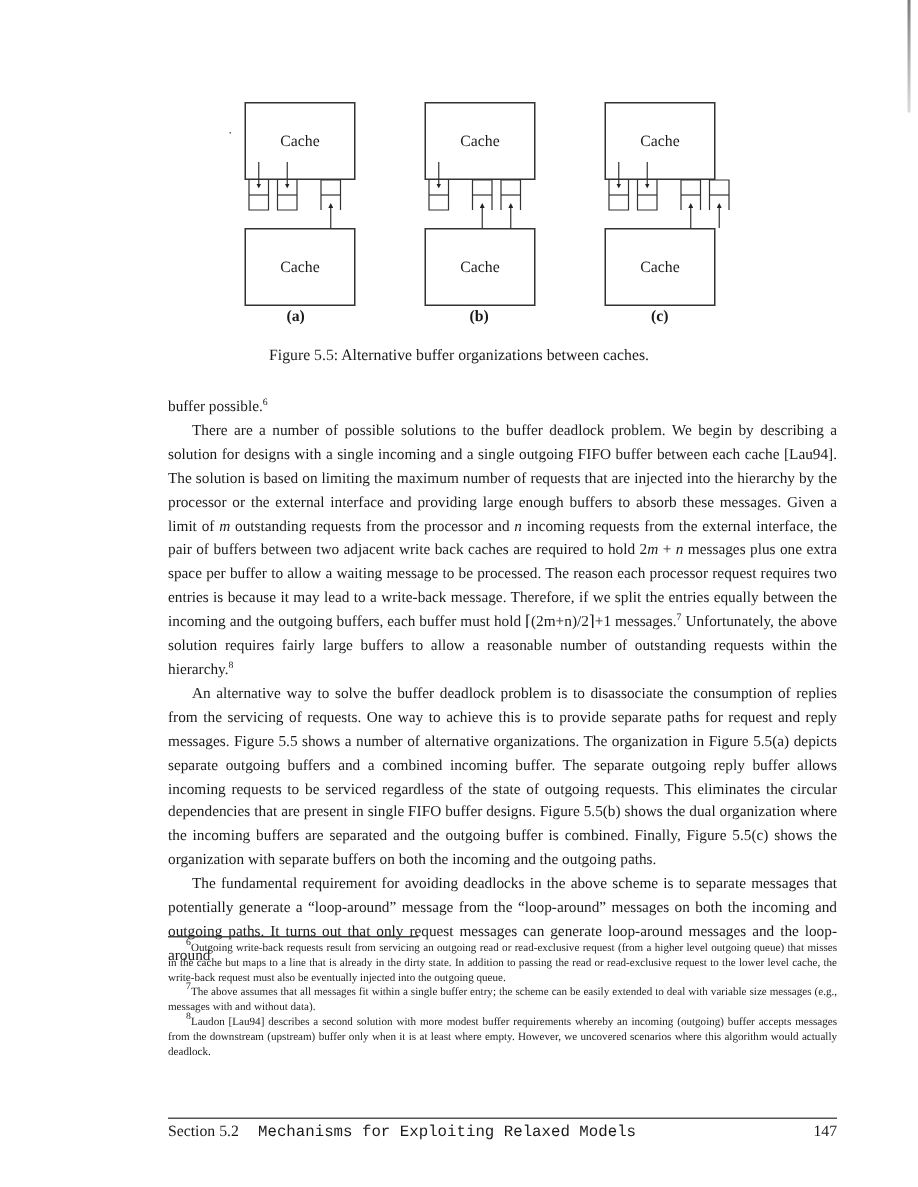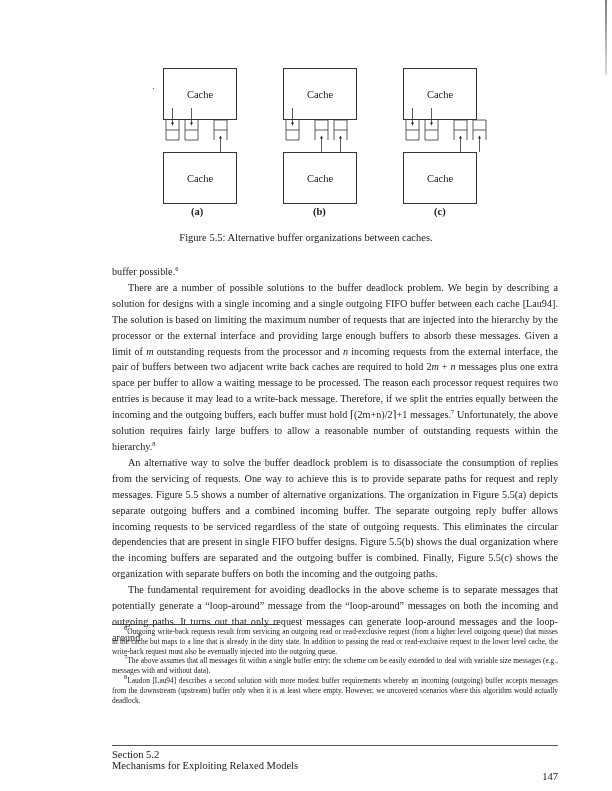--- a/index.html
+++ b/index.html
@@ -11,23 +11,23 @@
   .sub { position:absolute; font-weight:bold; font-size:10.5px; }
   .caption { position:absolute; top:217px; left:0; width:612px; text-align:center; font-size:10.5px;margin-top:15px; }
   .body-text { position:absolute; left:112px; top:264px; width:446px; font-size:10.2px; line-height:15.9px; text-align:justify; }
   .body-text p { margin:0; }
   .indent { text-indent:16px; }
   sup { font-size:6.5px; line-height:0; vertical-align:4px; }
   .fnrule { position:absolute; left:112px; top:624px; width:167px; height:1px; background:#444; }
   .footnotes { position:absolute; left:112px; top:627px; width:446px; font-size:7.4px; line-height:9.8px; text-align:justify; }
   .footnotes p { margin:0; text-indent:12px; }
   .footrule { position:absolute; left:112px; top:745px; width:446px; height:1px; background:#555; }
-  .footer { position:absolute; left:112px; top:749px; width:446px; font-size:10.5px; display:flex;flex-direction:column; }
+  .footer { position:absolute; left:112px; top:749px; width:446px; font-size:10.5px; display:flex; }
   .footer .sec { width:60px; }
-  .footer .title { flex:1; }
+  .footer .title { flex:1;font-family:Liberation Mono, monospace; }
   .footer .pg { text-align:right; }
   i.m { font-style:italic; }
 </style>
 </head>
 <body>
 
 <div class="scan-edge"></div>
 <div class="dot"></div>
 
 <div class="fig">

